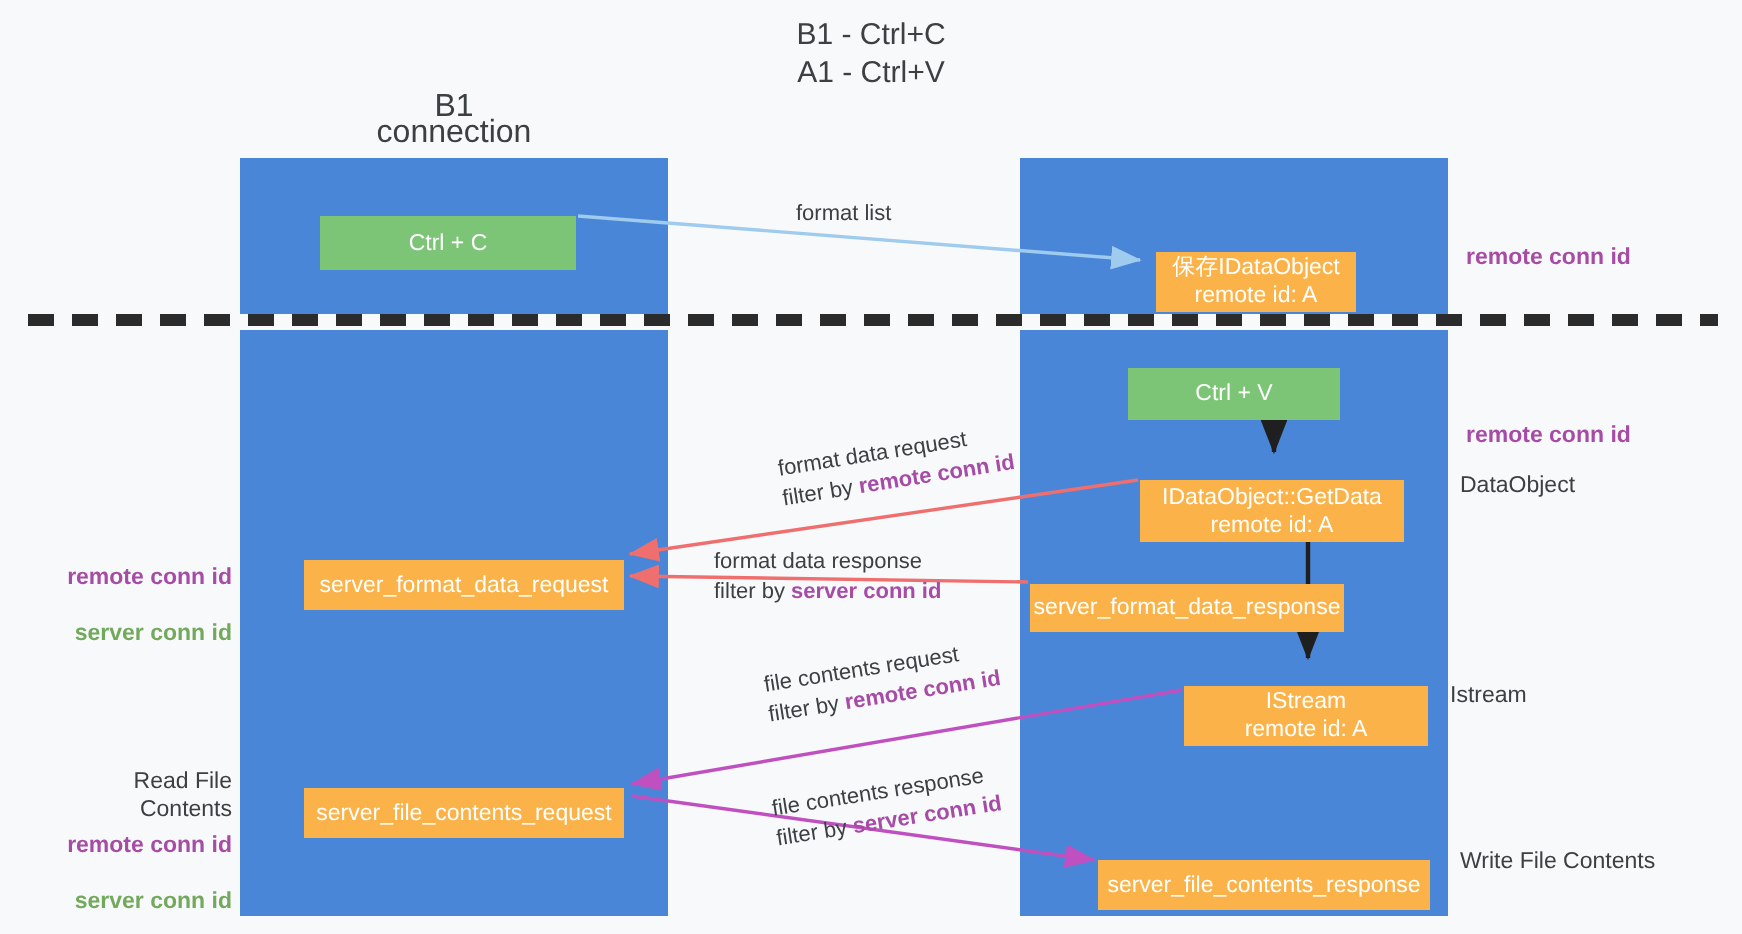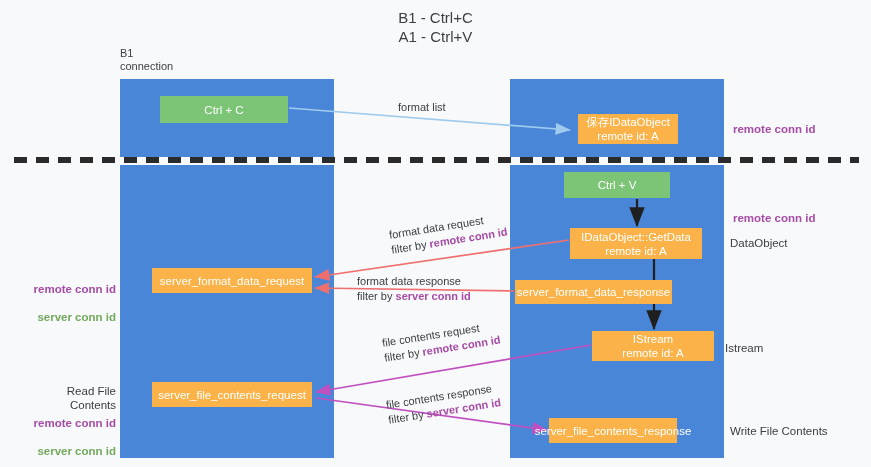--- a/index.html
+++ b/index.html
@@ -30,21 +30,22 @@
     width: 871px;
     text-align: center;
     font-size: 15px;
     line-height: 19px;
     color: #3c4043;
     white-space: pre-line;
   }
 
   
   .col-head {
-    font-size: 11px;
+    text-align: center;
+    font-size: 16px;
     line-height: 13px;
     color: #3c4043;
     white-space: pre-line;
   }
   #head-b1 { left: 120px; top: 47px; width: 214px; }
   #head-a1 { left: 510px; top: 47px; width: 214px; }
 
   
   .lane {
     background: #4a86d8;
@@ -70,33 +71,34 @@
     display: flex;
     flex-direction: column;
     align-items: center;
     justify-content: center;
     text-align: center;
     color: #ffffff;
     font-size: 11.5px;
     line-height: 14px;
     white-space: pre-line;
     padding: 2px 4px;
+    margin-top: 12px;
   }
   .node.green { background: #7cc576; }
   .node.orange { background: #fbb349; }
 
   #n-ctrlc  { left: 160px; top: 96px;  width: 128px; height: 27px; }
   #n-save   { left: 578px; top: 114px; width: 100px; height: 30px; }
   #n-ctrlv  { left: 564px; top: 172px; width: 106px; height: 26px; }
   #n-getdata{ left: 570px; top: 228px; width: 132px; height: 31px; }
   #n-sfreq  { left: 152px; top: 268px; width: 160px; height: 25px; }
   #n-sfresp { left: 515px; top: 280px; width: 157px; height: 24px; }
   #n-istream{ left: 592px; top: 331px; width: 122px; height: 30px; }
   #n-sfcreq { left: 152px; top: 382px; width: 160px; height: 25px; }
-  #n-sfcresp{ left: 549px; top: 418px; width: 128px; height: 25px; }
+  #n-sfcresp{ left: 549px; top: 418px; width: 166px; height: 25px; }
 
   
   .side-label {
     font-size: 11.5px;
     line-height: 14px;
     white-space: pre-line;
   }
   .purple { color: #a64ca6; font-weight: bold; }
   .green-txt { color: #72a95c; font-weight: bold; }
   .plain { color: #3c4043; }

